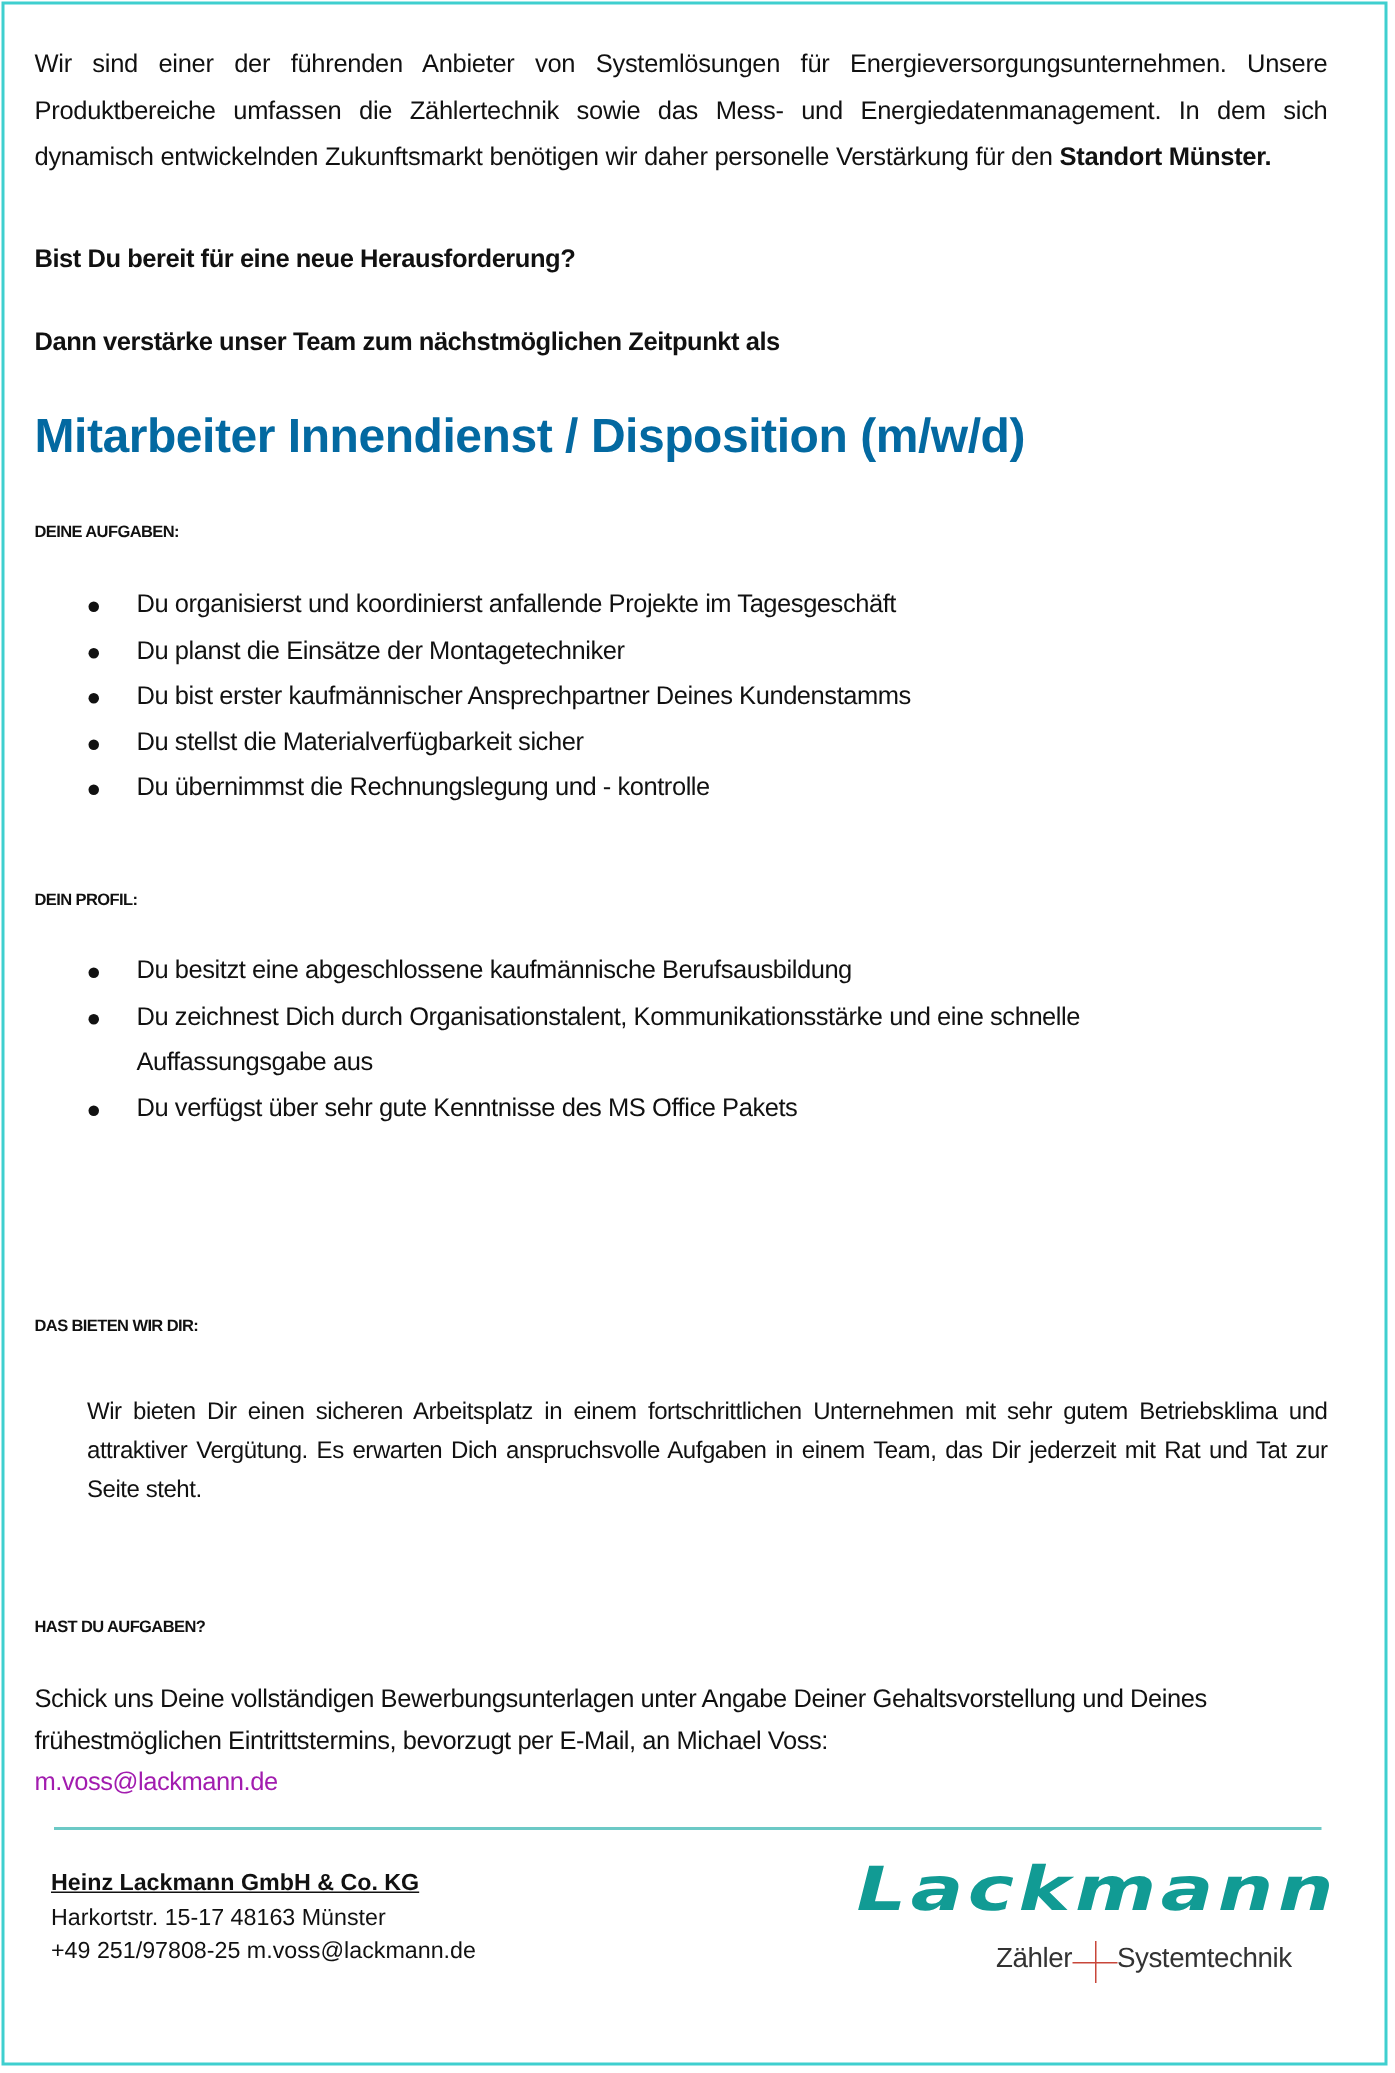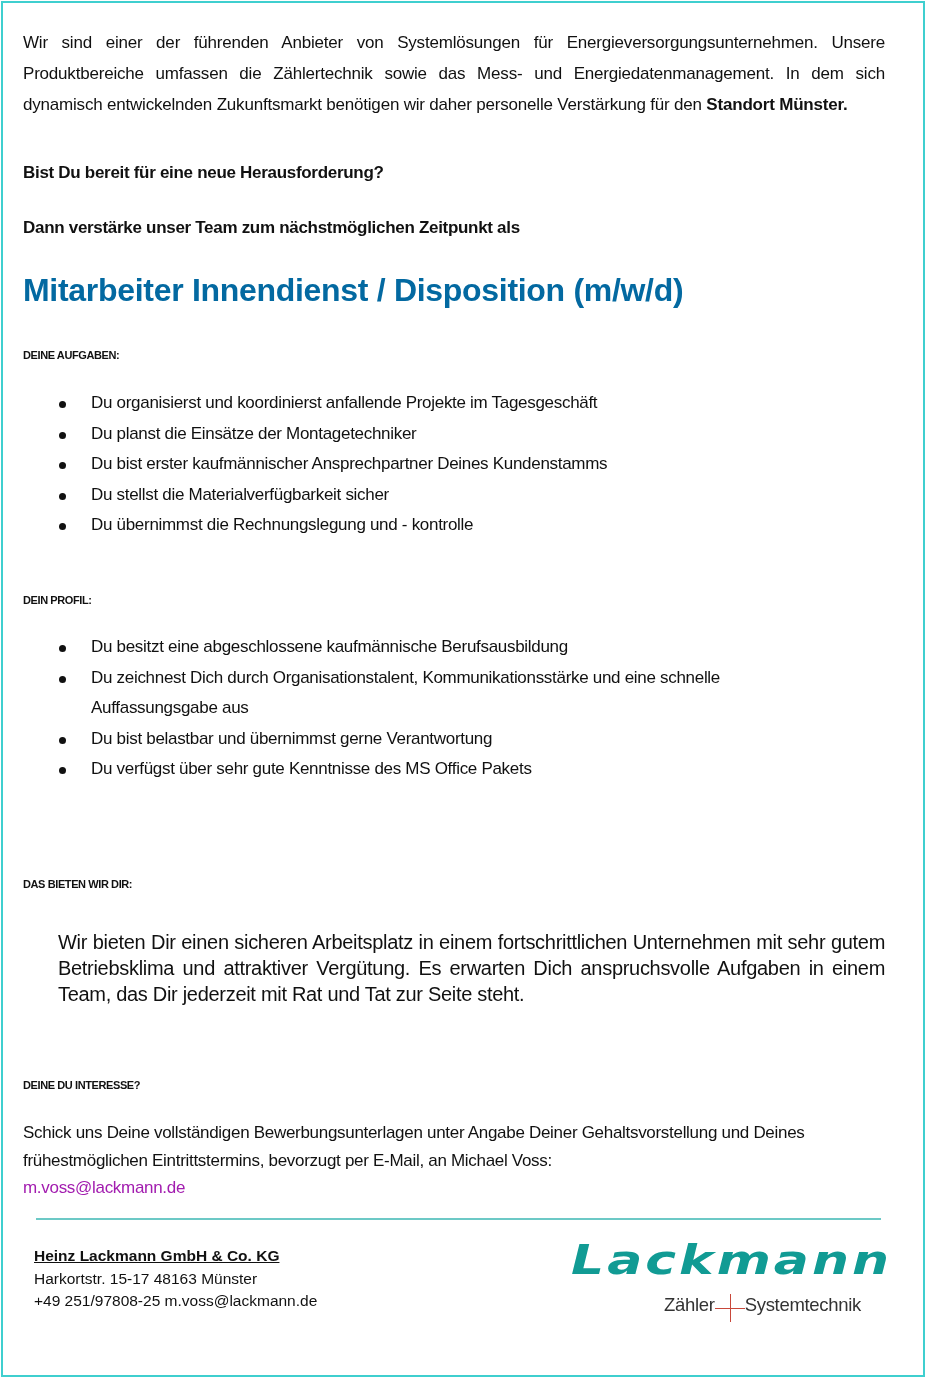--- a/index.html
+++ b/index.html
@@ -12,21 +12,21 @@
                line-height: 31px; text-align: justify; margin: 0; letter-spacing: -0.2px; }
     .p-intro b { font-weight: bold; }
     .bold-line { position: absolute; left: 0; font-size: 17px; font-weight: bold; margin: 0; letter-spacing: -0.3px; }
     .job-title { position: absolute; left: 0; top: 272px; font-size: 32px; font-weight: bold;
                  color: #0369a1; margin: 0; letter-spacing: -0.3px; }
     .section-h { position: absolute; left: 0; font-size: 11px; font-weight: bold; margin: 0; letter-spacing: -0.4px; }
     ul.bullets { position: absolute; left: 0; margin: 0; padding: 0; list-style: none; width: 840px; }
     ul.bullets li { position: relative; padding-left: 68px; font-size: 17px; line-height: 30.5px; letter-spacing: -0.3px; }
     ul.bullets li .dot { position: absolute; left: 36px; top: 13px; width: 7px; height: 7px;
                          border-radius: 50%; background: #111; }
-    .offer { position: absolute; left: 35px; top: 929px; width: 827px; font-size: 20px;
+    .offer { position: absolute; left: 35px; top: 929px; width: 827px; font-size: 16px;
              line-height: 26px; text-align: justify; margin: 0; letter-spacing: -0.3px; }
     .apply { position: absolute; left: 0; top: 1119px; width: 862px; font-size: 17px;
              line-height: 27.5px; margin: 0; letter-spacing: -0.3px; }
     .divider { position: absolute; left: 36px; top: 1218px; width: 845px; height: 2px; background: #6cc9c6; }
     .footer-addr { position: absolute; left: 34px; top: 1245px; font-size: 15.5px; line-height: 22.5px; }
     .footer-addr .company { font-weight: bold; text-decoration: underline; }
     .logo { position: absolute; left: 568px; top: 1238px; width: 320px; height: 96px; }
     .logo-word { position: absolute; left: 3px; top: 0; font-size: 52px; font-style: italic; font-weight: bold;
                  color: #119b94; letter-spacing: 3px; font-family: "DejaVu Sans", sans-serif; line-height: 56px; transform: scaleY(0.78); transform-origin: top left; }
     .logo-tag { position: absolute; left: 96px; top: 56px; font-size: 18.5px; color: #333; white-space: nowrap; letter-spacing: -0.3px; }
@@ -53,28 +53,27 @@
     <li><span class="dot"></span><span>Du planst die Einsätze der Montagetechniker</span></li>
     <li><span class="dot"></span><span>Du bist erster kaufmännischer Ansprechpartner Deines Kundenstamms</span></li>
     <li><span class="dot"></span><span>Du stellst die Materialverfügbarkeit sicher</span></li>
     <li><span class="dot"></span><span>Du übernimmst die Rechnungslegung und - kontrolle</span></li>
   </ul>
 
   <h2 class="section-h" style="top:594px">DEIN PROFIL:</h2>
   <ul class="bullets" style="top:632px">
     <li><span class="dot"></span><span>Du besitzt eine abgeschlossene kaufmännische Berufsausbildung</span></li>
     <li style="padding-right:40px"><span class="dot"></span><span>Du zeichnest Dich durch Organisationstalent, Kommunikationsstärke und eine schnelle Auffassungsgabe aus</span></li>
-    <li><span class="dot"></span><span>Du bist belastbar und übernimmst gerne Verantwortung</span></li>
     <li><span class="dot"></span><span>Du verfügst über sehr gute Kenntnisse des MS Office Pakets</span></li>
   </ul>
 
   <h2 class="section-h" style="top:878px">DAS BIETEN WIR DIR:</h2>
   <p class="offer">Wir bieten Dir einen sicheren Arbeitsplatz in einem fortschrittlichen Unternehmen mit sehr gutem Betriebsklima und attraktiver Vergütung. Es erwarten Dich anspruchsvolle Aufgaben in einem Team, das Dir jederzeit mit Rat und Tat zur Seite steht.</p>
 
-  <h2 class="section-h" style="top:1079px">DEINE DU INTERESSE?</h2>
+  <h2 class="section-h" style="top:1079px">HAST DU AUFGABEN?</h2>
   <p class="apply"><span>Schick uns Deine vollständigen Bewerbungsunterlagen unter Angabe Deiner Gehaltsvorstellung und Deines frühestmöglichen Eintrittstermins, bevorzugt per E-Mail, an Michael Voss:</span><br><a style="color:#a21caf;text-decoration:none;">m.voss@lackmann.de</a></p>
 </div>
 
 <div class="divider"></div>
 
 <div class="footer-addr">
   <div class="company">Heinz Lackmann GmbH &amp; Co. KG</div>
   <div>Harkortstr. 15-17   48163 Münster</div>
   <div>+49 251/97808-25   m.voss@lackmann.de</div>
 </div>

